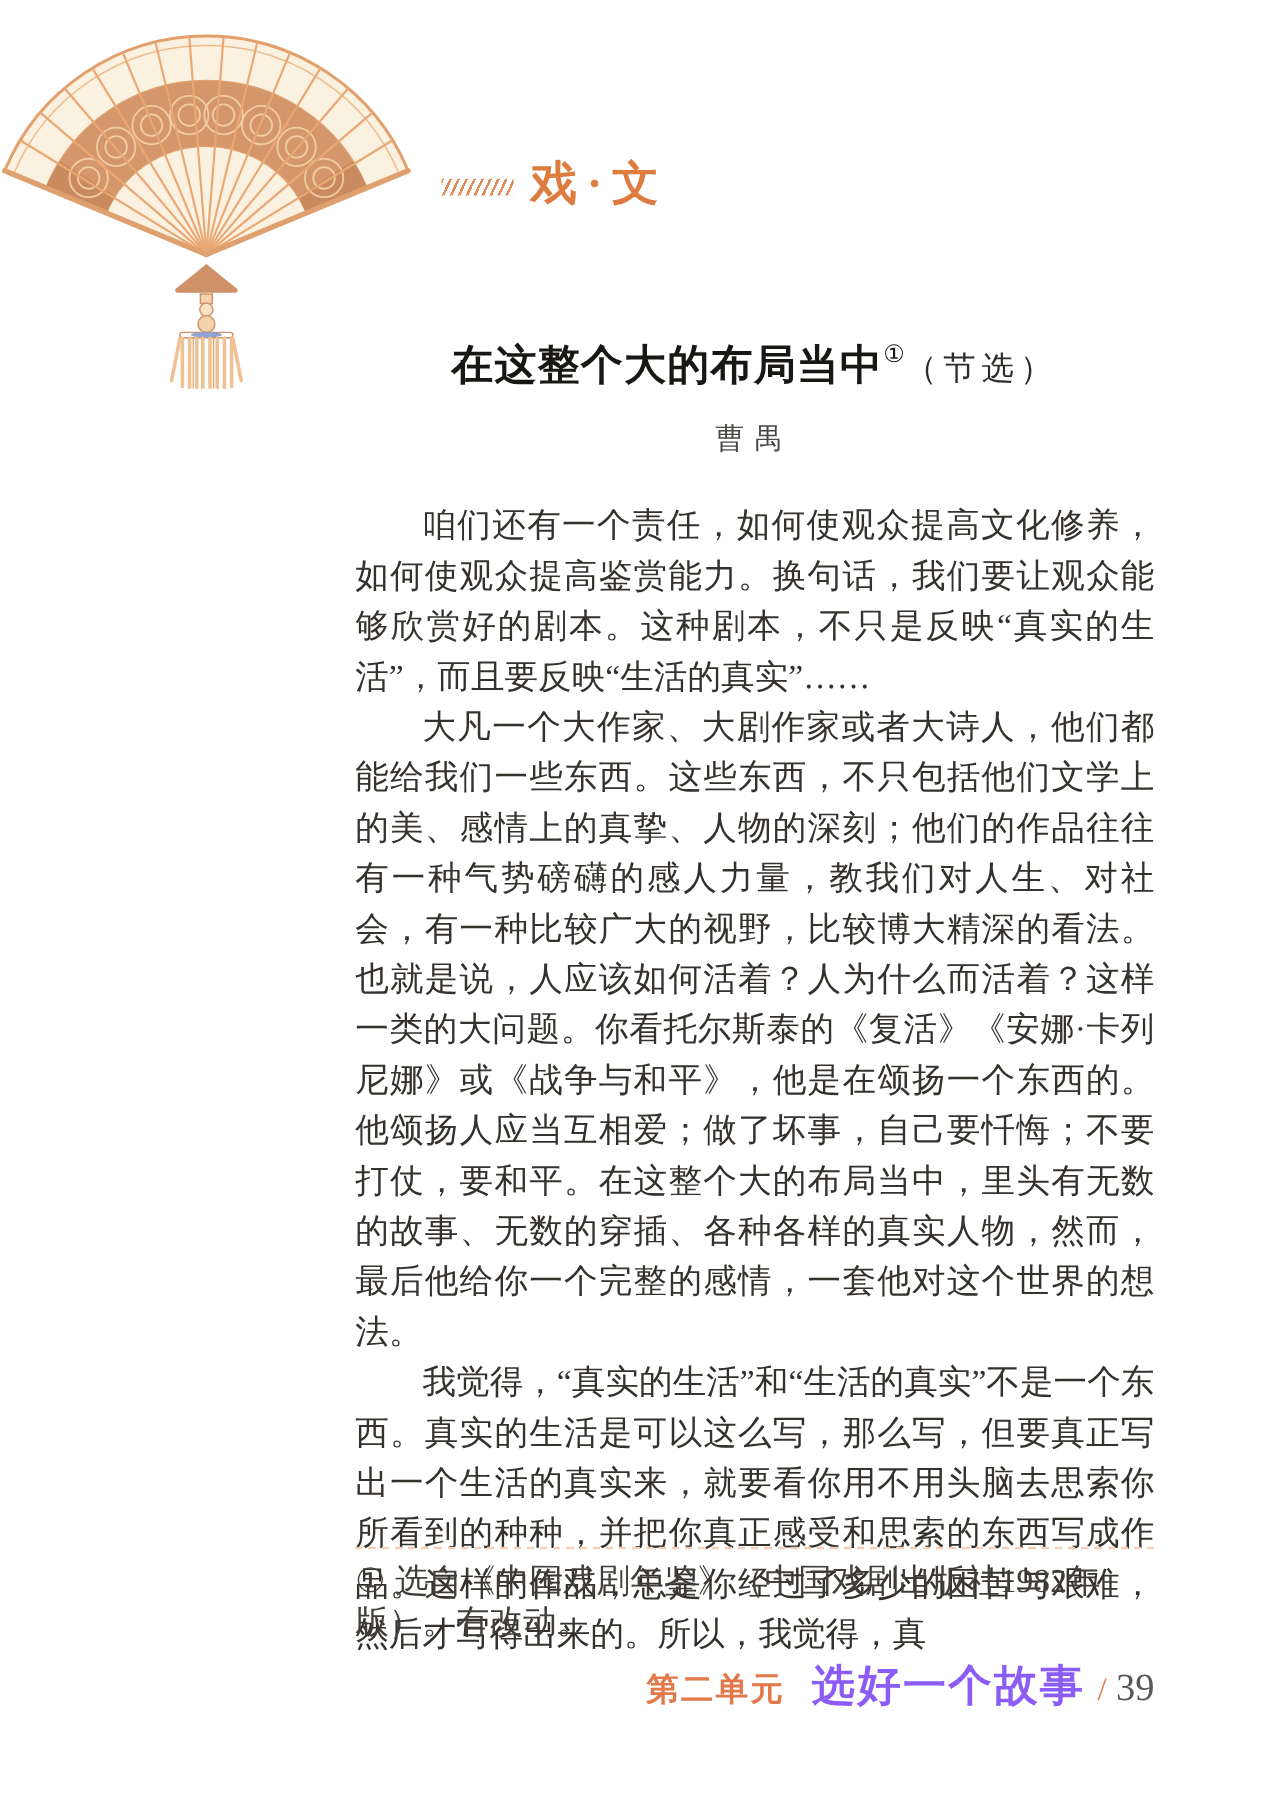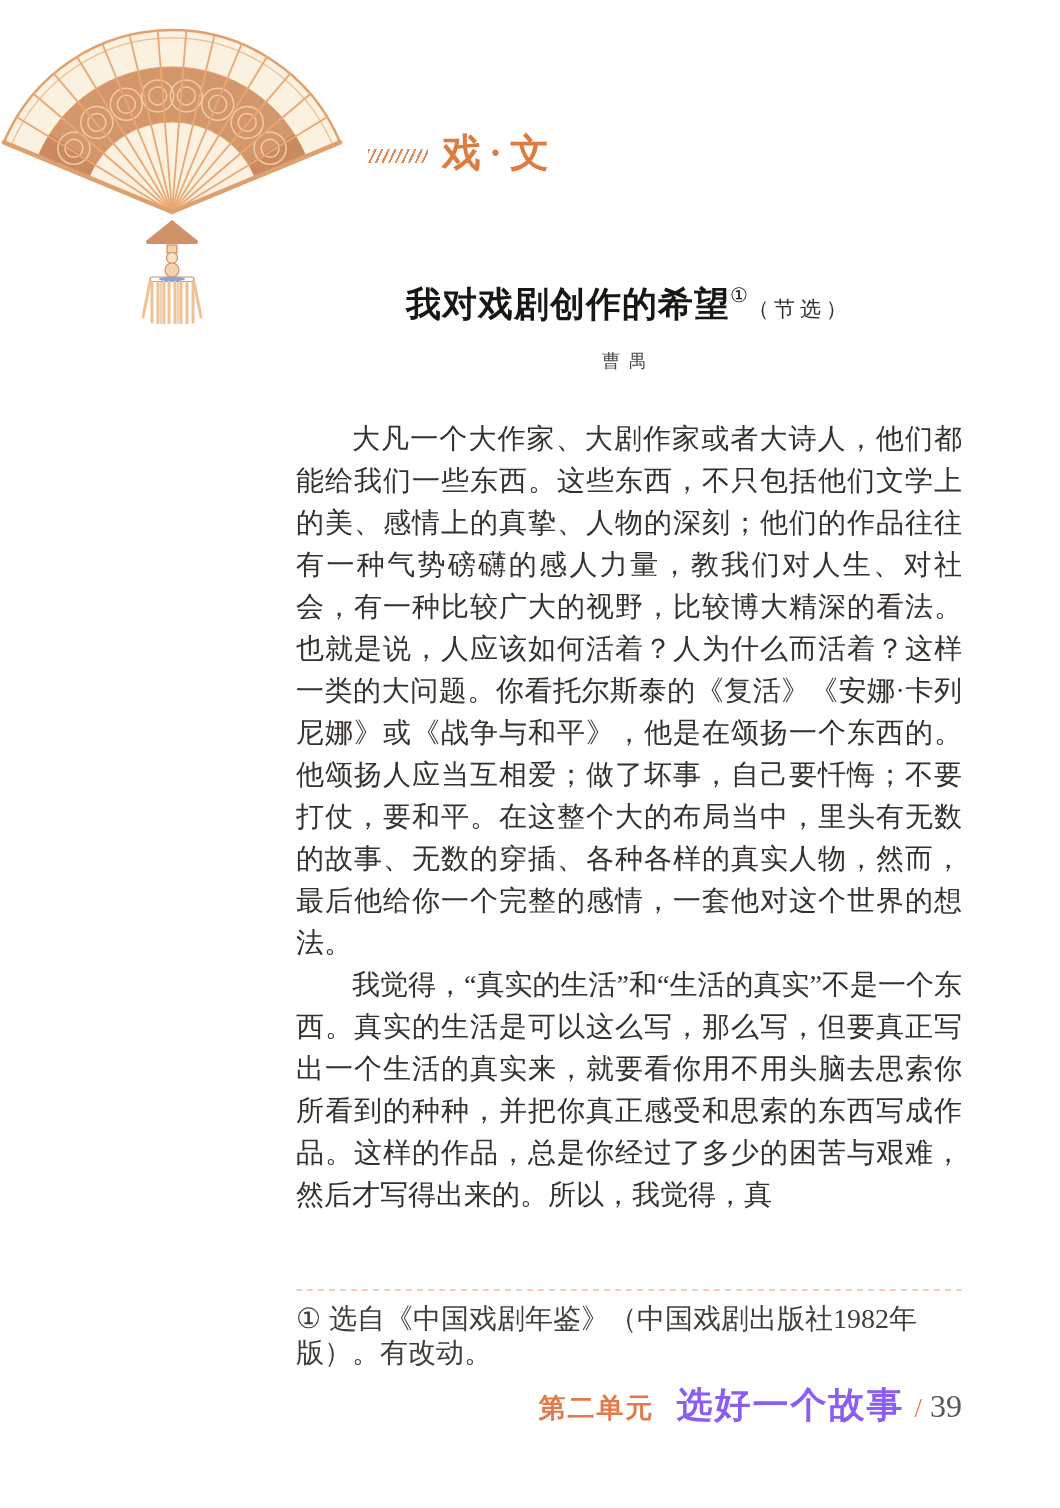--- a/index.html
+++ b/index.html
@@ -9,23 +9,23 @@
   }
   .fan-wrap{position:absolute;top:22px;left:0;width:362px;height:302px;}
   .section-tag{position:absolute;top:126px;left:368px;display:flex;align-items:center;gap:14px;justify-content:space-between;}
   .hatch{width:60px;height:14px;margin-top:6px;
     background:repeating-linear-gradient(115deg,#DF8B55 0 2px,transparent 2px 6px);}
   .tag-text{font-size:39px;font-weight:bold;color:#DE7B3F;letter-spacing:8px;
     font-family:"Liberation Serif",serif;}
   .title-block{position:absolute;top:281px;left:296px;width:666px;text-align:center;color:#191714;}
   .title-main{font-size:35px;font-weight:bold;letter-spacing:1px;}
   .title-ref{font-size:20px;vertical-align:14px;font-weight:normal;}
-  .title-sub{font-size:21px;font-weight:normal;letter-spacing:5px;color:#2E2C29;}
+  .title-sub{font-size:27px;font-weight:normal;letter-spacing:5px;color:#2E2C29;}
   .author{position:absolute;top:349px;left:296px;width:666px;text-align:center;
-    font-size:18px;color:#4B4945;letter-spacing:9px;}
+    font-size:24px;color:#4B4945;letter-spacing:9px;}
   .body-text{position:absolute;top:418px;left:296px;width:666px;
     font-size:28px;line-height:42px;color:#35322E;text-align:justify;}
   .body-text p{margin:0;text-indent:2em;}
   .fn-sep{position:absolute;top:1289px;left:296px;width:666px;height:2px;
     background:repeating-linear-gradient(90deg,#F5CEB3 0 6px,transparent 6px 11px);}
   .footnote{position:absolute;top:1302px;left:296px;width:666px;
     font-size:28px;line-height:34px;color:#413E39;}
   .footnote .fn-marker{margin-right:8px;}
   .page-footer{position:absolute;top:1381px;right:98px;display:flex;align-items:baseline;}
   .unit-label{font-size:27px;font-weight:bold;color:#E2794A;letter-spacing:2px;margin-left:32px;}
@@ -121,26 +121,27 @@
     </g>
   </svg>
 </div>
 
 <div class="section-tag">
   <div class="hatch"></div>
   <div class="tag-text">戏·文</div>
 </div>
 
 <div class="title-block">
-  <span class="title-main">我对戏剧创作的希望</span><sup class="title-ref">①</sup><span class="title-sub">（节选）</span>
+  <span class="title-main">在这整个大的布局当中</span><sup class="title-ref">①</sup><span class="title-sub">（节选）</span>
 </div>
 
 <div class="author">曹禺</div>
 
 <div class="body-text">
+  <p>咱们还有一个责任，如何使观众提高文化修养，如何使观众提高鉴赏能力。换句话，我们要让观众能够欣赏好的剧本。这种剧本，不只是反映“真实的生活”，而且要反映“生活的真实”……</p>
   <p>大凡一个大作家、大剧作家或者大诗人，他们都能给我们一些东西。这些东西，不只包括他们文学上的美、感情上的真挚、人物的深刻；他们的作品往往有一种气势磅礴的感人力量，教我们对人生、对社会，有一种比较广大的视野，比较博大精深的看法。也就是说，人应该如何活着？人为什么而活着？这样一类的大问题。你看托尔斯泰的《复活》《安娜·卡列尼娜》或《战争与和平》，他是在颂扬一个东西的。他颂扬人应当互相爱；做了坏事，自己要忏悔；不要打仗，要和平。在这整个大的布局当中，里头有无数的故事、无数的穿插、各种各样的真实人物，然而，最后他给你一个完整的感情，一套他对这个世界的想法。</p>
   <p>我觉得，“真实的生活”和“生活的真实”不是一个东西。真实的生活是可以这么写，那么写，但要真正写出一个生活的真实来，就要看你用不用头脑去思索你所看到的种种，并把你真正感受和思索的东西写成作品。这样的作品，总是你经过了多少的困苦与艰难，然后才写得出来的。所以，我觉得，真</p>
 </div>
 
 <div class="fn-sep"></div>
 <div class="footnote">
   <span class="fn-marker">①</span><span>选自《中国戏剧年鉴》（中国戏剧出版社1982年版）。有改动。</span>
 </div>
 
 <div class="page-footer">

